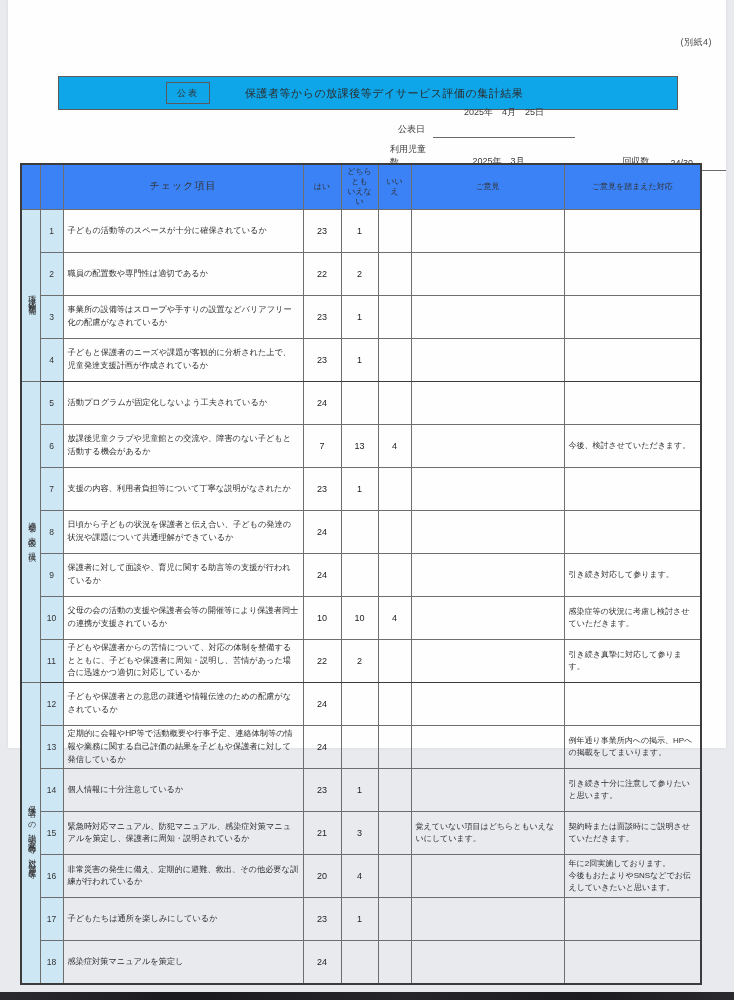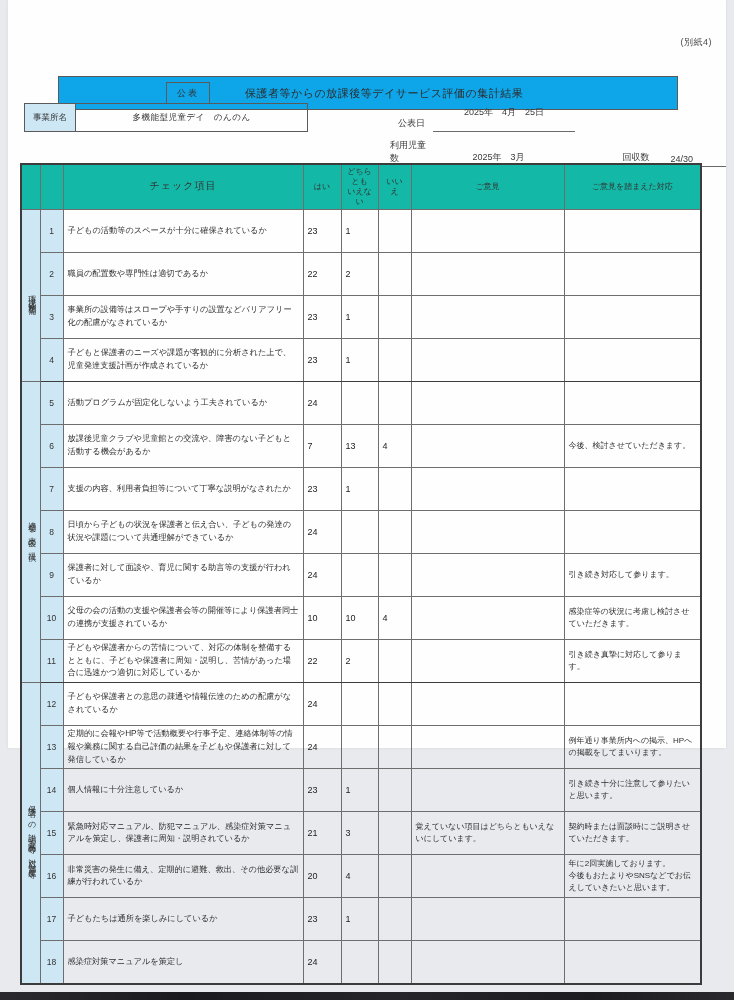--- a/index.html
+++ b/index.html
@@ -50,79 +50,75 @@
   .office-name{
     flex:1;display:flex;align-items:center;justify-content:center;
     font-size:8.5px;color:#333;letter-spacing:.5px;
   }
   .meta-row{position:absolute;font-size:9px;color:#3a3a3a;display:flex;align-items:flex-end;}
   .meta-row-1{left:390px;top:106px;}
   .meta-row-2{left:382px;top:139px;}
   .meta-label{padding-bottom:2px;}
   .u-line{
     border-bottom:1.4px solid #6a6a6a;
-    padding:0 0 12px 0;text-align:center;
+    padding:0 0 18px 0;text-align:center;
   }
   .meta-row-1 .u-line{width:142px;margin-left:8px;}
   .meta-row-2 .u-line{width:287px;margin-left:8px;position:relative;text-align:left;height:13px;}
   .meta-row-2 .mv-children{position:absolute;left:30px;bottom:2px;}
   .meta-row-2 .mv-collected-label{position:absolute;left:180px;bottom:2px;}
   .meta-row-2 .mv-collected-value{position:absolute;left:228px;bottom:2px;}
 
   table.results{
     position:absolute;left:12px;top:163px;width:680px;
     border-collapse:collapse;table-layout:fixed;
     font-size:8.5px;color:#2e2e2e;
   }
   table.results td, table.results th{
     border:1px solid #6e6e6e;
     padding:2px 4px;
     vertical-align:middle;
     font-weight:normal;
   }
   table.results{border:2px solid #3c3c3c;}
   thead th{
-    background:#14b8a6;height:26px;text-align:center;
+    background:#3b82f6;height:26px;text-align:center;
     font-size:8px;line-height:1.25;white-space:pre-line;
     border-bottom:1.4px solid #4a4a4a;color:#333;
   }
   th.h-item{font-size:10px;letter-spacing:1px;font-family:Liberation Mono, monospace;}
   td.cat-cell{
     background:#cde7f5;text-align:center;padding:6px 1px;
     writing-mode:vertical-rl;text-orientation:upright;
     font-size:8px;letter-spacing:2px;color:#333;line-height:1.1;
   }
   td.num-cell{
     background:#cde7f5;text-align:center;font-size:8.5px;color:#333;
   }
   td.item-cell{
     text-align:left;font-size:8.2px;line-height:1.55;color:#2e2e2e;height:38px;
   }
-  td.count-cell{text-align:left;font-size:9px;color:#222;}
+  td.count-cell{text-align:center;font-size:9px;color:#222;}
   td.comment-cell, td.response-cell{
     text-align:left;font-size:8px;line-height:1.55;color:#2e2e2e;white-space:pre-line;
   }
   tr.cat-end td{border-bottom:1.8px solid #3c3c3c;}
 </style>
 </head>
 <body>
 
 <div class="page">
 
   <div class="corner-note">(別紙4)</div>
 
   <div class="title-box">
     <div class="stamp">公表</div>
     <div class="title-text">保護者等からの放課後等デイサービス評価の集計結果</div>
   </div>
 
-  <div class="office-box">
-    <div class="office-label">事業所名</div>
-    <div class="office-name">多機能型児童デイ　のんのん</div>
-  </div>
 
   <div class="meta-row meta-row-1">
     <span class="meta-label">公表日</span>
     <span class="u-line">2025年　4月　25日</span>
   </div>
 
   <div class="meta-row meta-row-2">
     <span class="meta-label">利用児童数</span>
     <span class="u-line">
       <span class="mv-children">2025年　3月</span>

